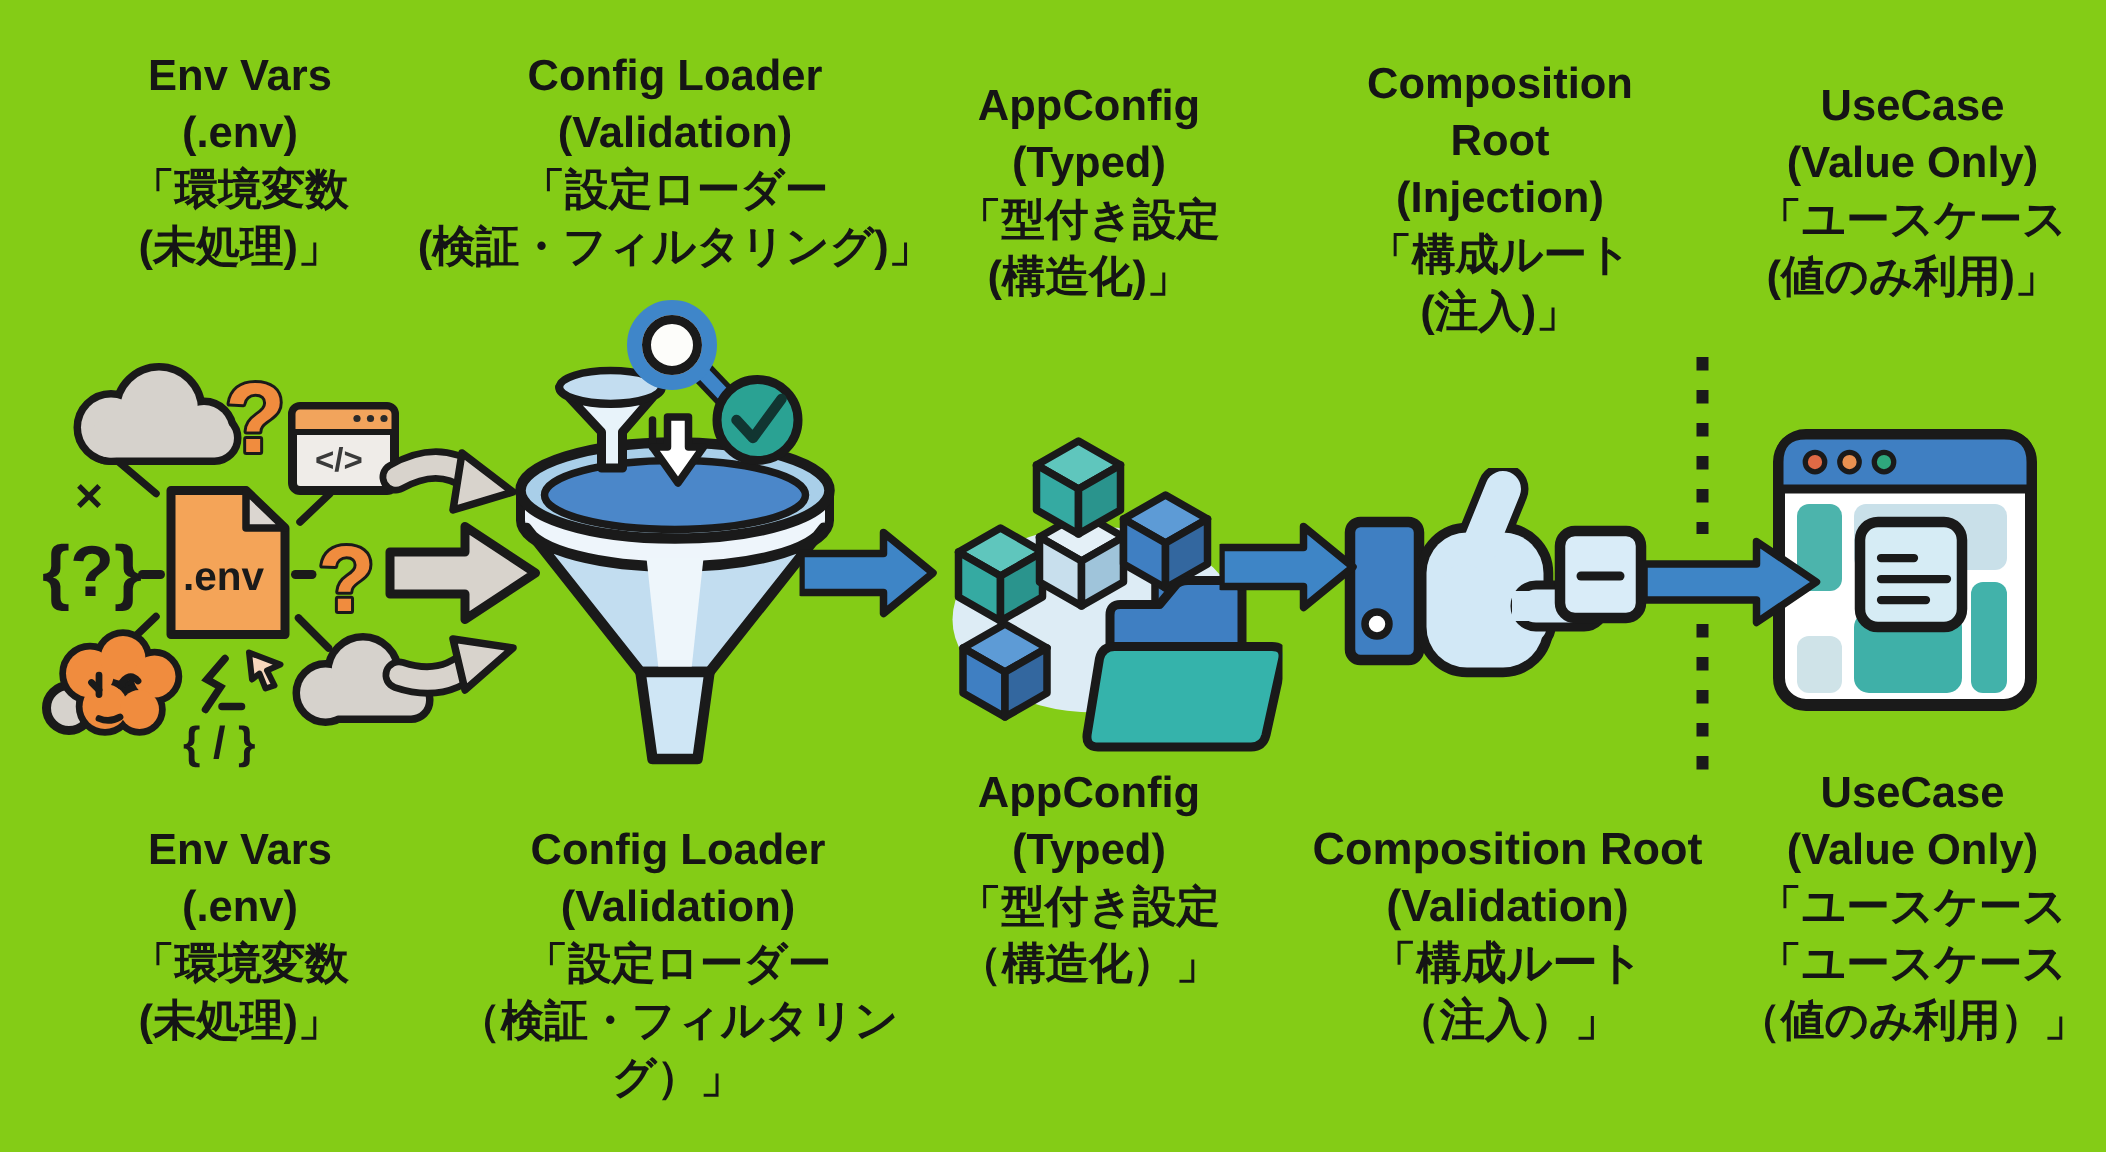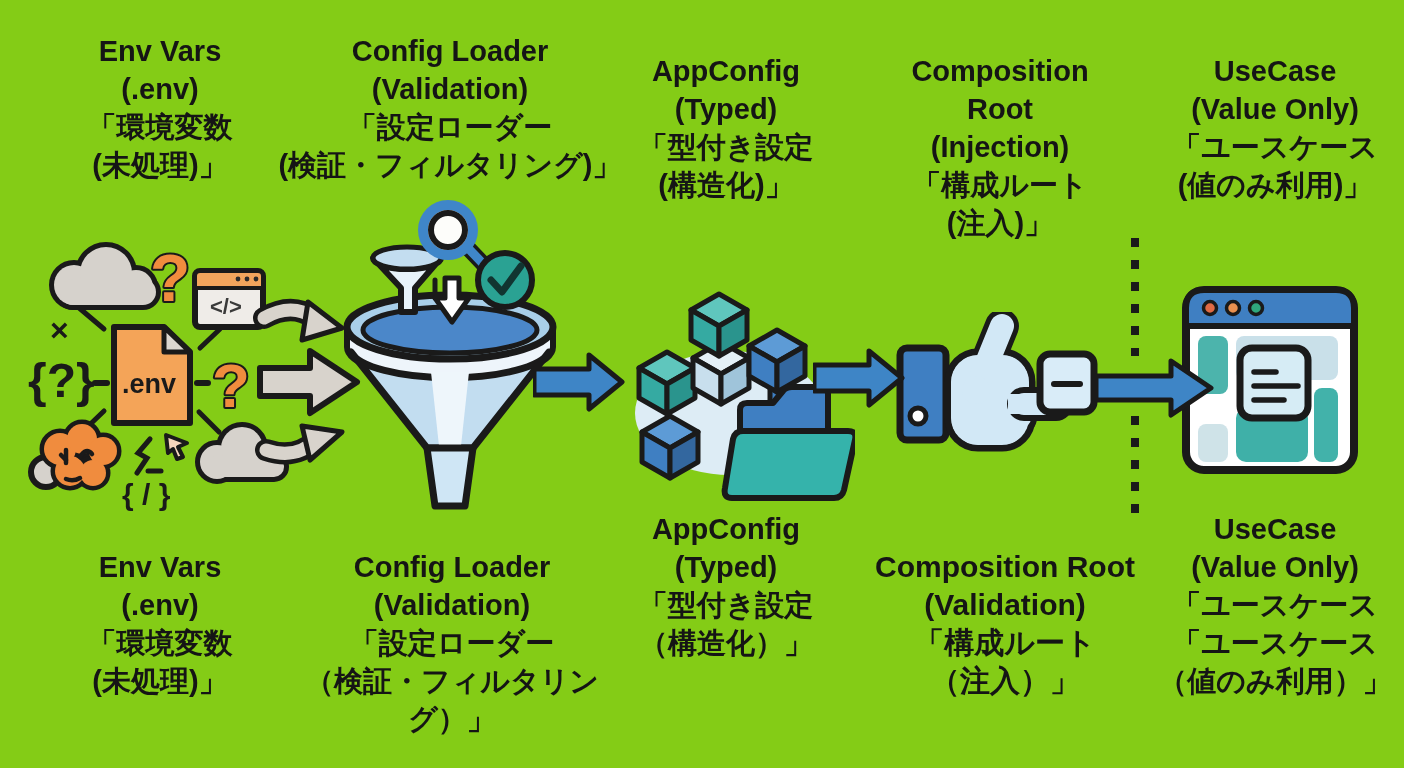--- a/index.html
+++ b/index.html
@@ -28,21 +28,21 @@
 「環境変数
 (未処理)」</div>
   <div class="stage-label" style="left:272px;top:32px;width:356px;">Config Loader
 (Validation)
 「設定ローダー
 (検証・フィルタリング)」</div>
   <div class="stage-label" style="left:620px;top:52px;width:212px;">AppConfig
 (Typed)
 「型付き設定
 (構造化)」</div>
-  <div class="stage-label" style="left:885px;top:52px;width:230px;">Composition
+  <div class="stage-label" style="left:885px;top:37px;width:230px;">Composition
 Root
 (Injection)
 「構成ルート
 (注入)」</div>
   <div class="stage-label" style="left:1152px;top:52px;width:246px;">UseCase
 (Value Only)
 「ユースケース
 (値のみ利用)」</div>
 
   <div class="stage-label" style="left:40px;top:548px;width:240px;">Env Vars

